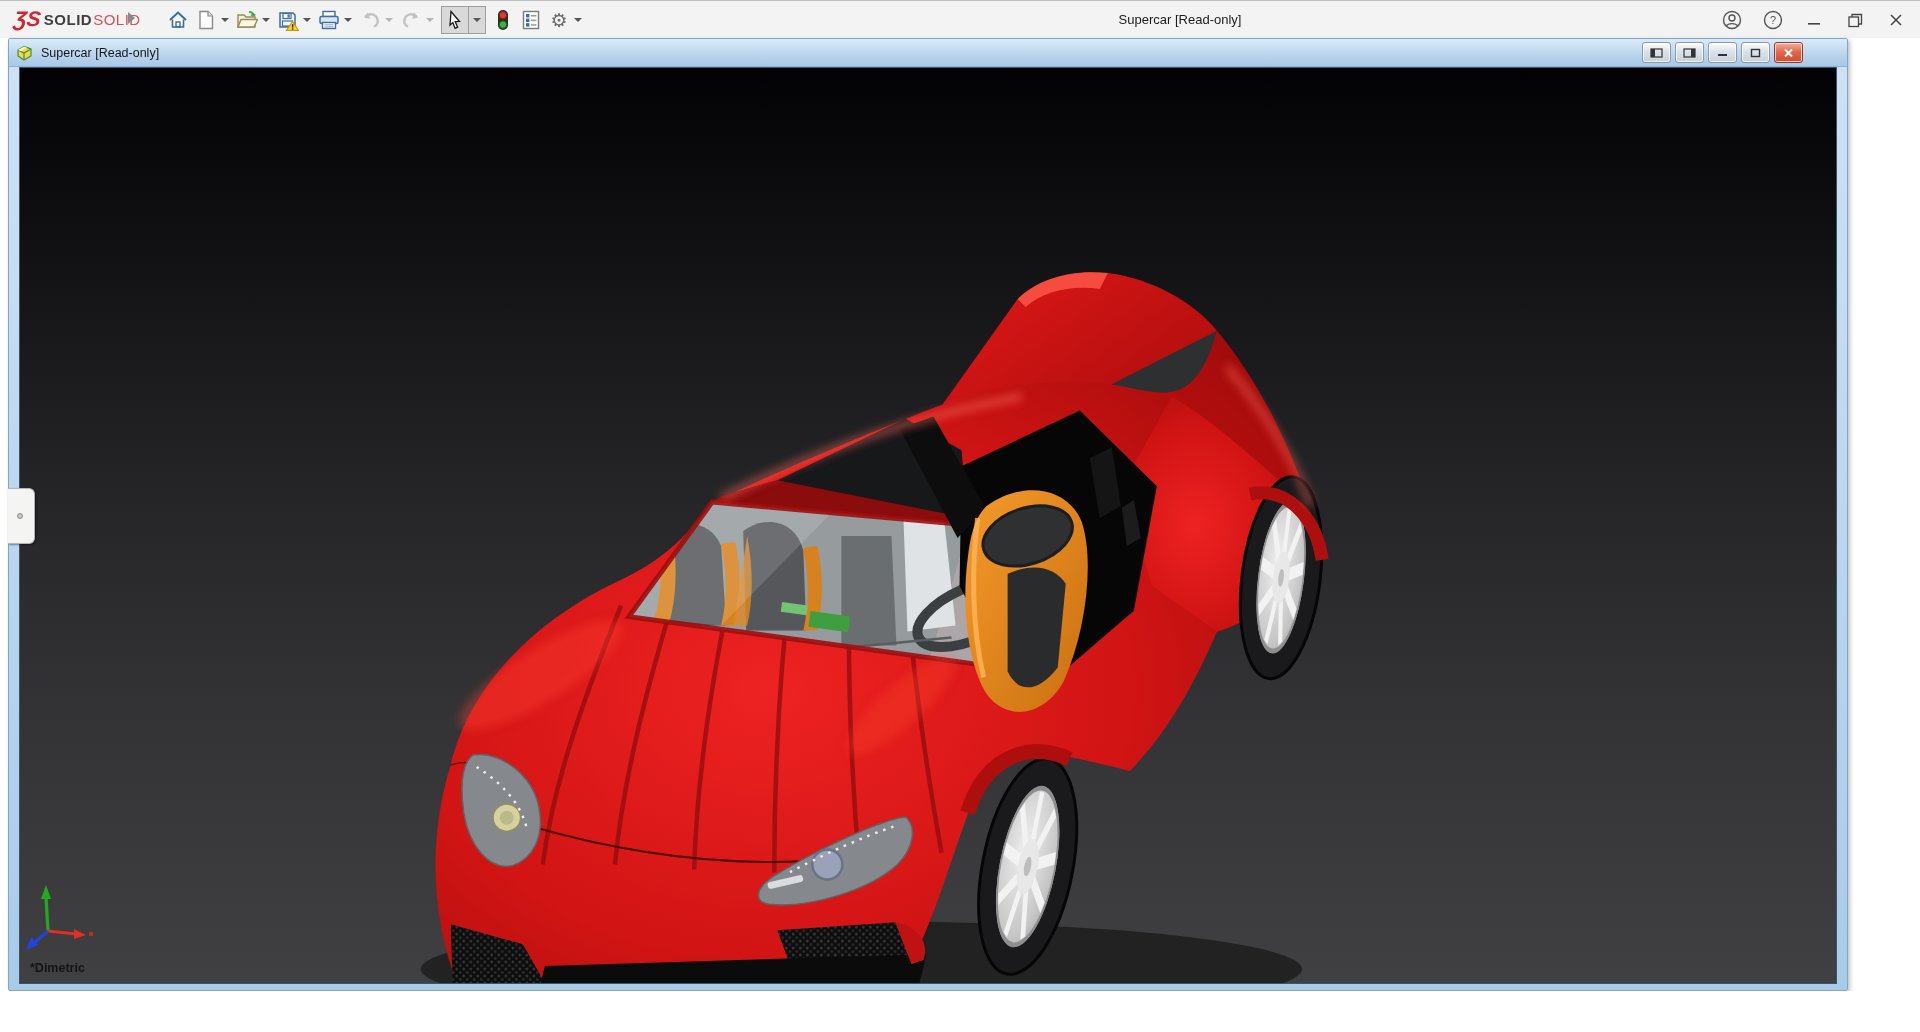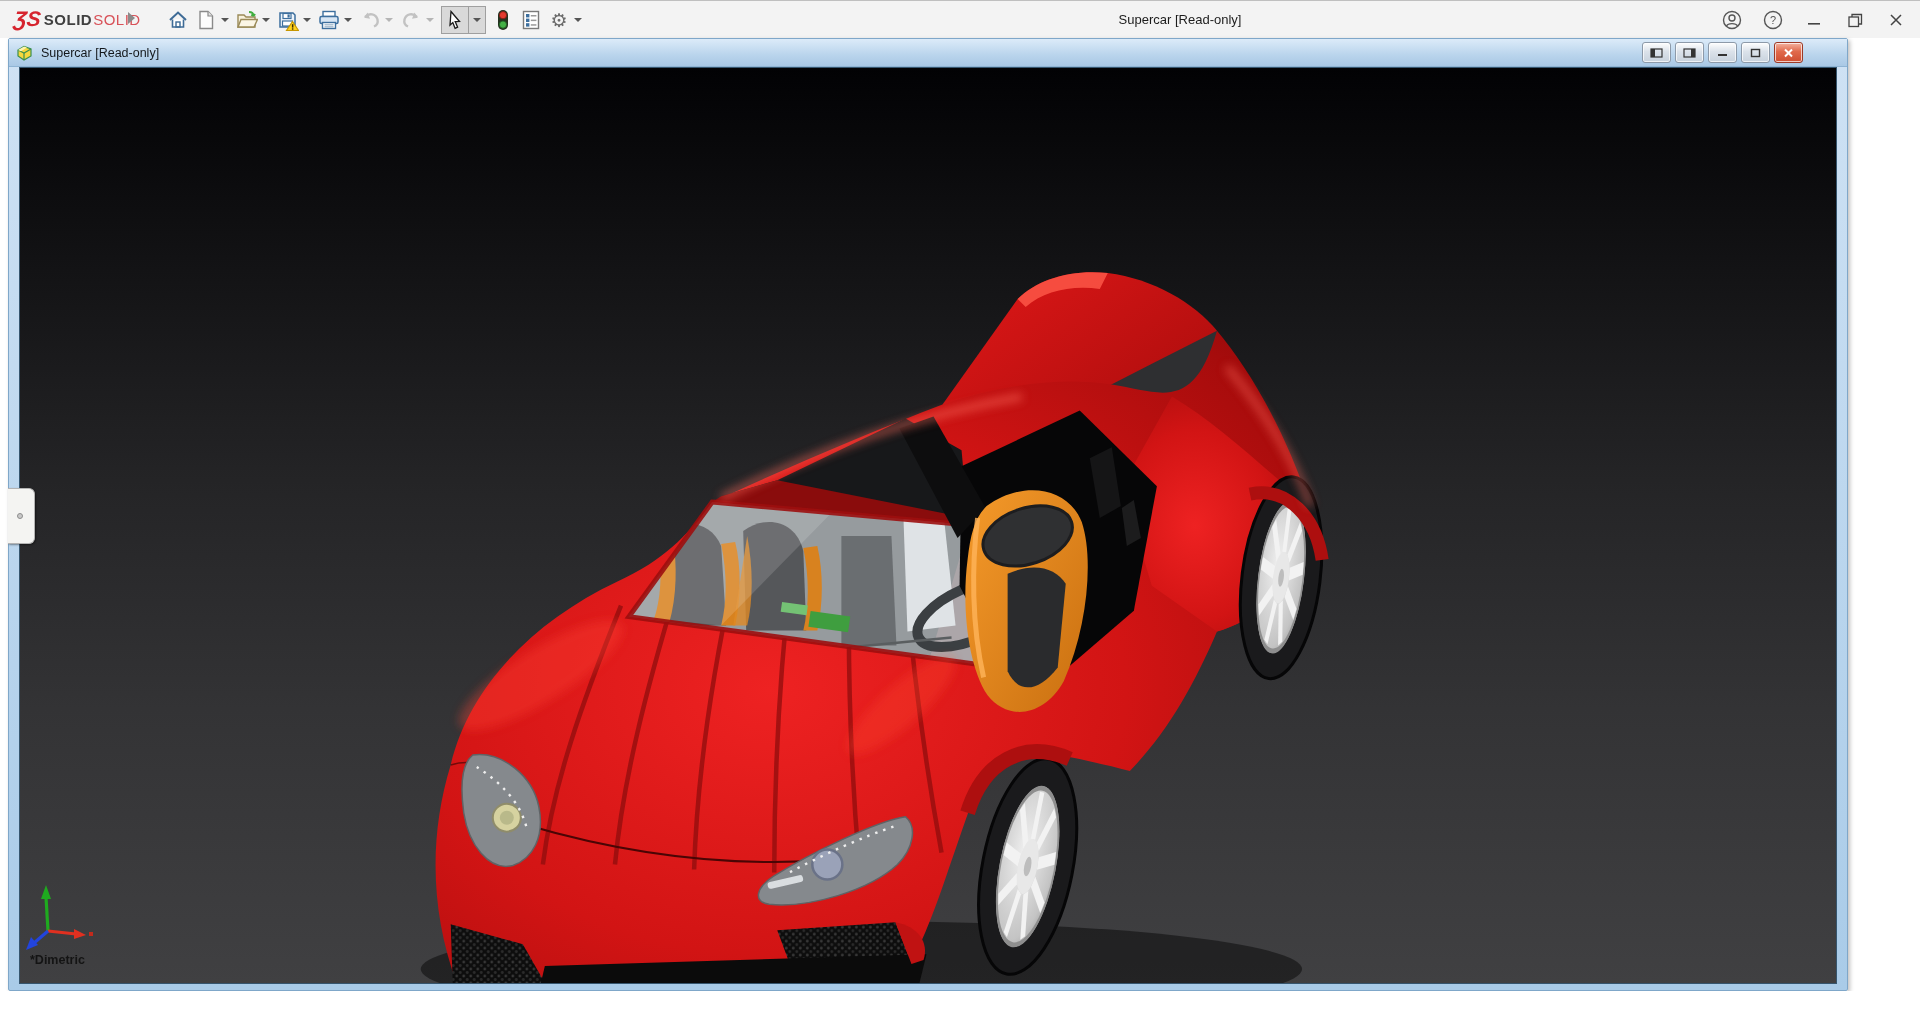--- a/index.html
+++ b/index.html
@@ -35,21 +35,21 @@
   .doc-title{font-size:12.5px;color:#14181c;margin-left:7px;}
   .doc-buttons{position:absolute;right:44px;top:3px;display:flex;gap:4px;}
   .db{width:27px;height:19px;border:1px solid #8d9aa9;border-radius:3px;
     background:linear-gradient(#fefefe,#dbe2ea 45%,#c8d2dd);display:flex;align-items:center;justify-content:center;
     box-shadow:inset 0 0 0 1px rgba(255,255,255,.7);}
   .db.close{background:linear-gradient(#f4b3a0,#e06a4c 45%,#cf4e31);border-color:#9c3a27;}
   .viewport{position:absolute;left:10px;top:28px;right:10px;bottom:6px;
     background:linear-gradient(#020204 0%,#101012 18%,#242426 45%,#333335 70%,#404042 100%);
     border:1px solid #36566f;overflow:hidden;}
   .vp-svg{position:absolute;left:0;top:0;width:100%;height:100%;}
-  .orient-label{position:absolute;left:10px;bottom:16px;font-size:12.5px;font-weight:bold;color:#141414;}
+  .orient-label{position:absolute;left:10px;bottom:8px;font-size:12.5px;font-weight:bold;color:#141414;}
   .triad{position:absolute;left:4px;bottom:26px;width:70px;height:76px;}
   .splitter-tab{position:absolute;left:-1px;top:449px;width:26px;height:54px;background:#f4f4f2;
     border:1px solid #b3b3b3;border-left:none;border-radius:0 6px 6px 0;box-shadow:1px 1px 2px rgba(0,0,0,.4);}
   .splitter-tab .dot{position:absolute;left:9px;top:24px;width:6px;height:6px;border-radius:50%;
     background:#c9c9c9;border:1px solid #8e8e8e;box-sizing:border-box;}
   .bottom-strip{position:absolute;left:0;top:991px;width:1920px;height:41px;background:#ffffff;}
 </style>
 </head>
 <body>
 

